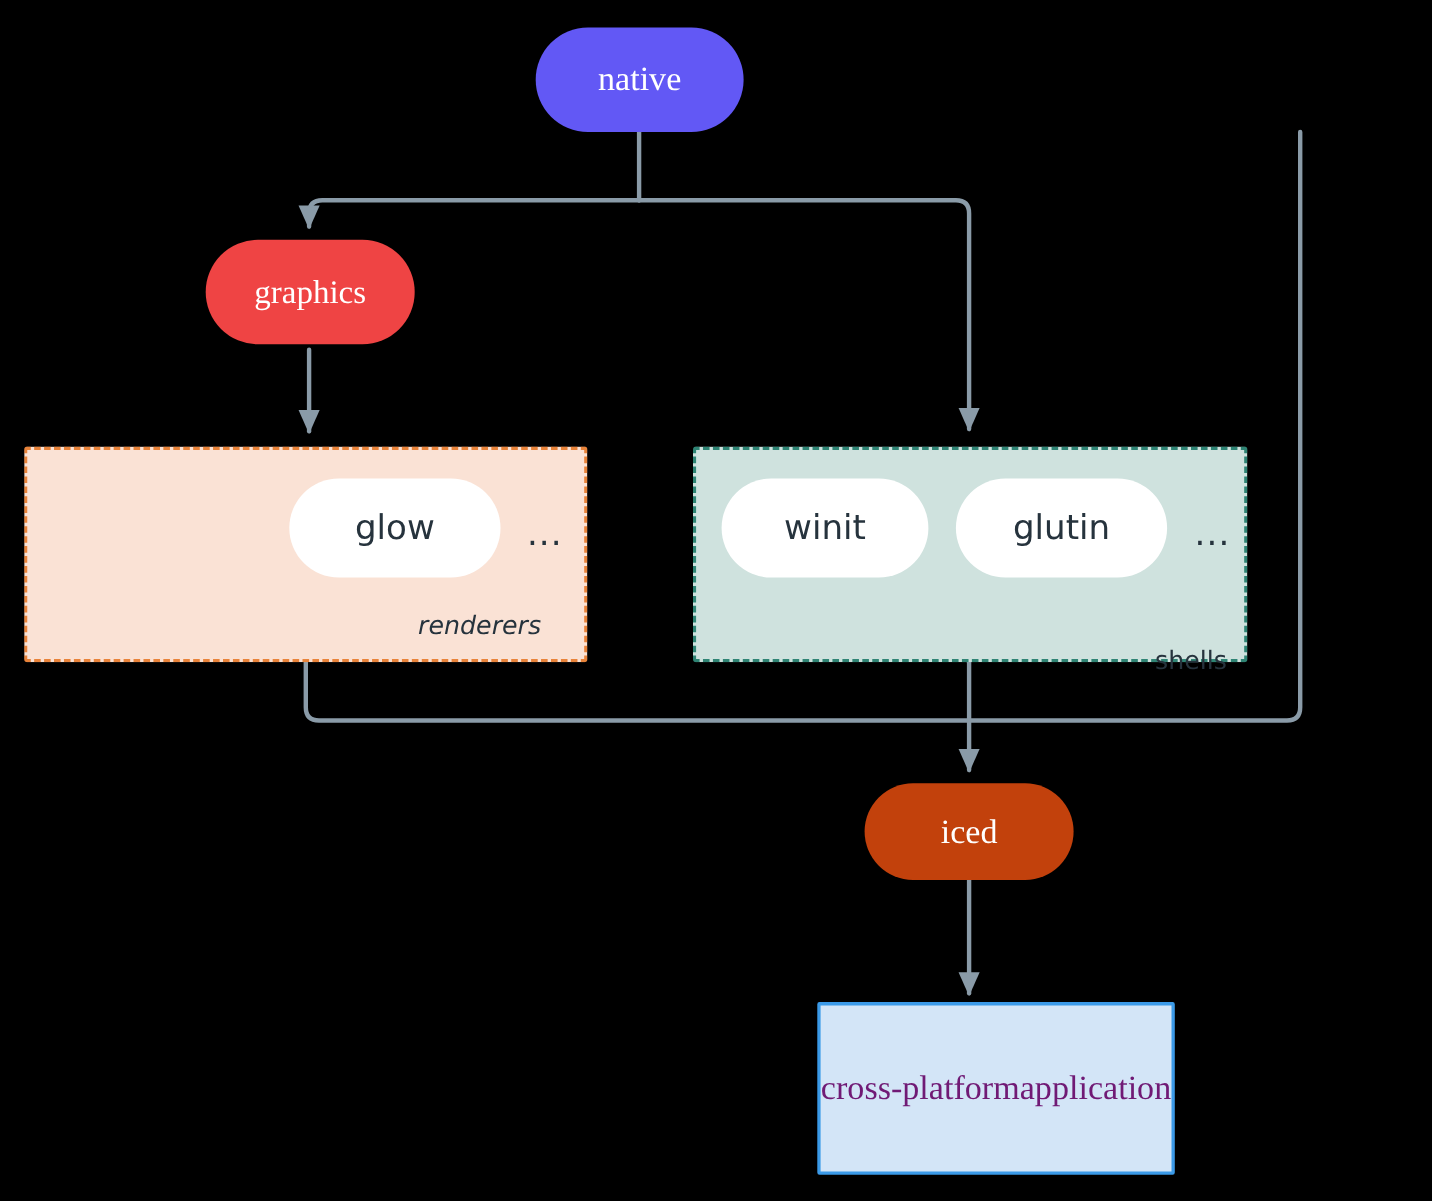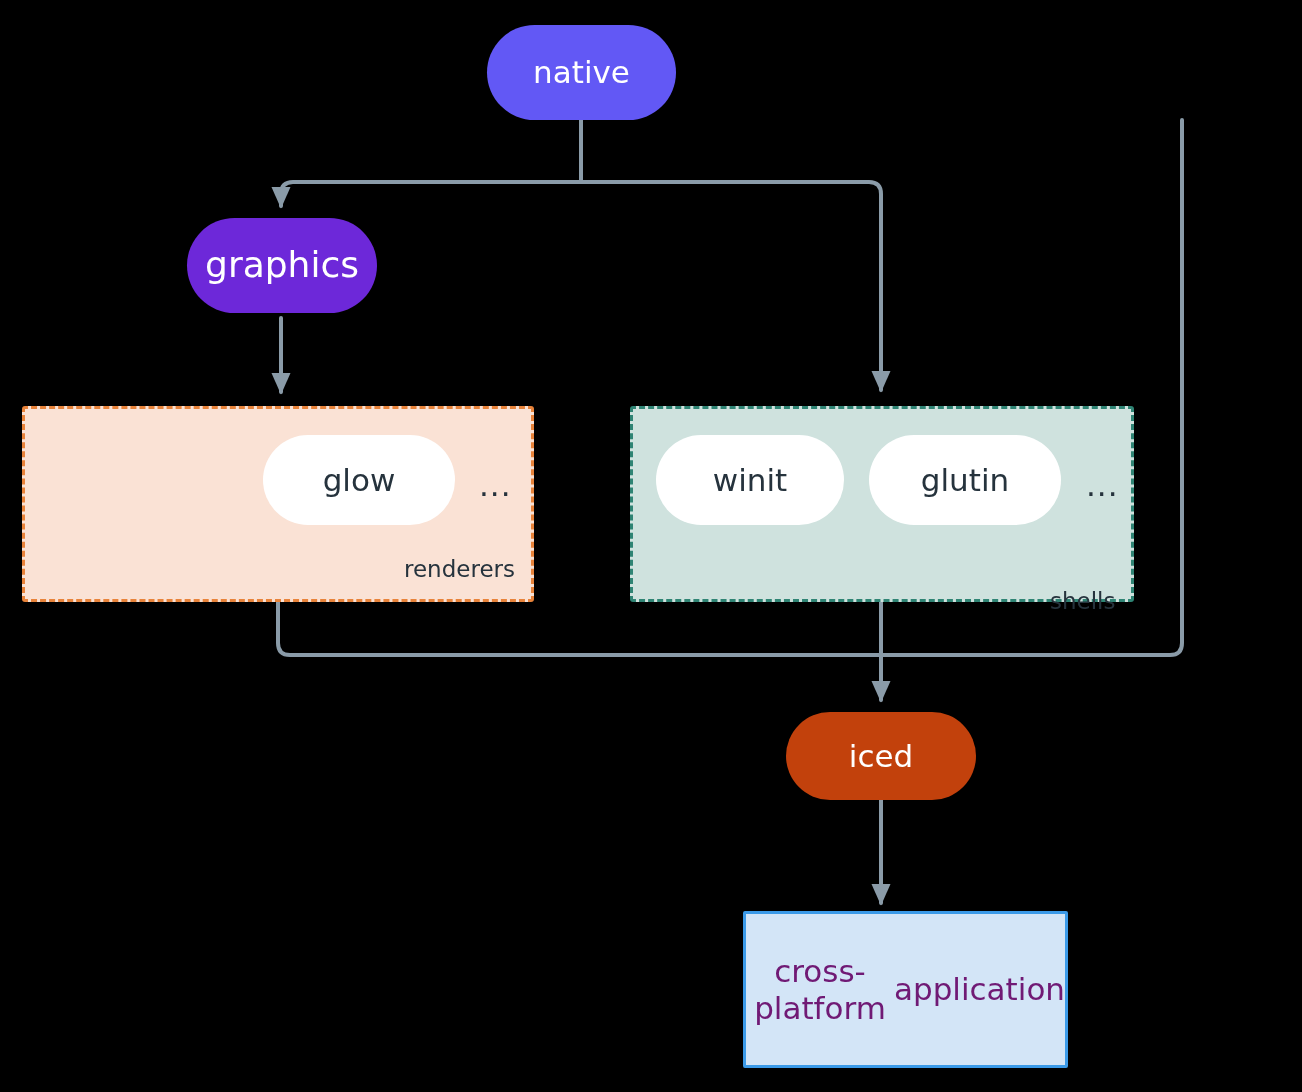--- a/index.html
+++ b/index.html
@@ -24,33 +24,34 @@
     pointer-events: none;
   }
   .node {
     position: absolute;
     display: flex;
     align-items: center;
     justify-content: center;
     box-sizing: border-box;
     text-align: center;
     line-height: 1.18;
+    font-family: Liberation Serif, serif;
   }
   .pill {
     border-radius: 999px;
   }
   .node-native, .node-web {
     background: #6258F5;
     color: #FFFFFF;
     font-size: 31px;
   }
   .node-graphics {
-    background: #6d28d9;
+    background: #ef4444;
     color: #FFFFFF;
-    font-size: 36px;
+    font-size: 30px;
   }
   .node-iced {
     background: #c2410c;
     color: #FFFFFF;
     font-size: 31px;
   }
   .node-app {
     background: #D3E5F7;
     border: 3px solid #3B9AE8;
     color: #701a75;
@@ -138,21 +139,21 @@
   <div class="node pill node-graphics" style="left:187px; top:218px; width:190px; height:95px;">
     <span>graphics</span>
   </div>
 
   <div class="cluster cluster-renderers" style="left:22px; top:406px; width:512px; height:196px;">
   </div>
   <div class="leaf" style="left:263px; top:435px; width:192px; height:90px;">
     <span>glow</span>
   </div>
   <div class="ellipsis" style="left:479px; top:467px;">...</div>
-  <div class="cluster-label" style="left:404px; top:556px;">renderers</div>
+  <div class="cluster-label" style="left:380px; top:556px;font-style:italic;">renderers</div>
 
   <div class="cluster cluster-shells" style="left:630px; top:406px; width:504px; height:196px;">
   </div>
   <div class="leaf" style="left:656px; top:435px; width:188px; height:90px;">
     <span>winit</span>
   </div>
   <div class="leaf" style="left:869px; top:435px; width:192px; height:90px;">
     <span>glutin</span>
   </div>
   <div class="ellipsis" style="left:1086px; top:467px;">...</div>

